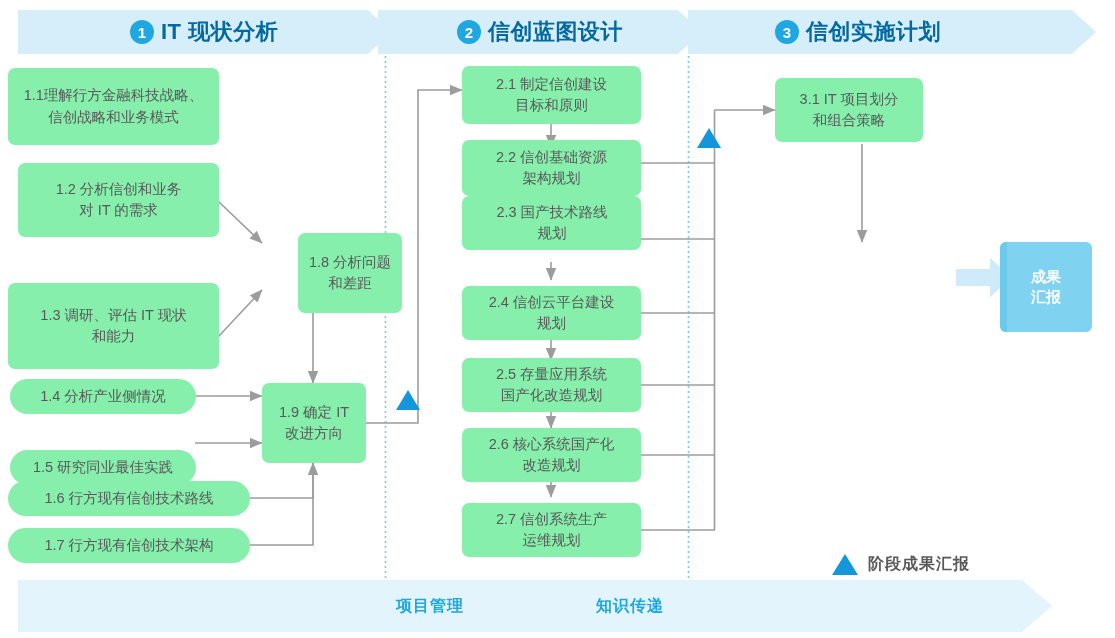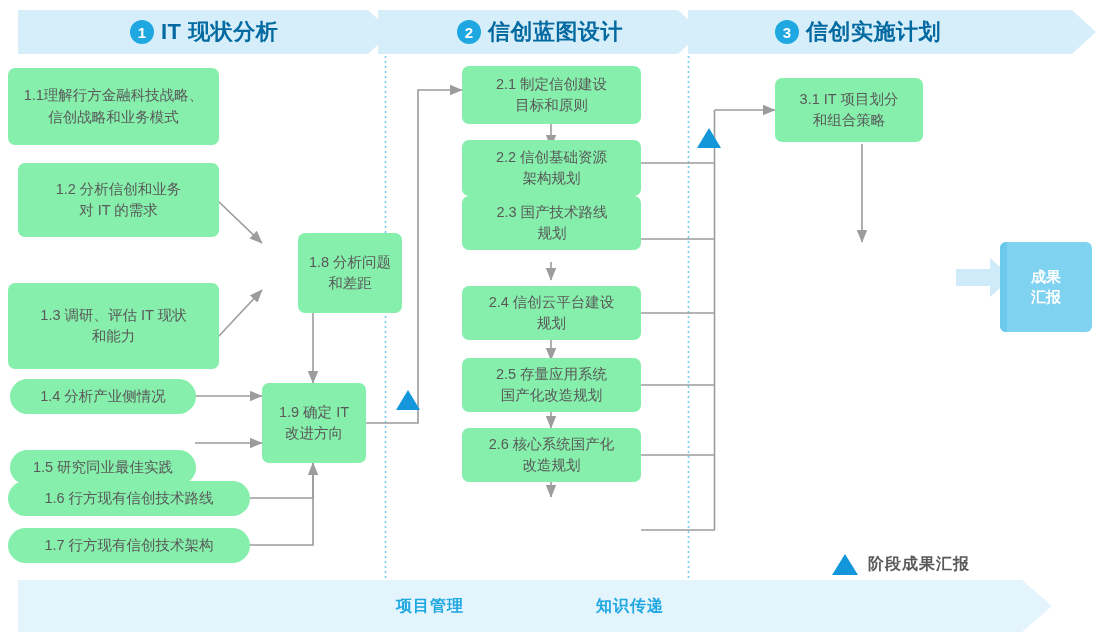--- a/index.html
+++ b/index.html
@@ -217,20 +217,23 @@
   </div>
   <div class="box" style="left:462px; top:286px; width:179px; height:54px;">
     <span class="txt">2.4 信创云平台建设<br>规划</span>
   </div>
   <div class="box" style="left:462px; top:358px; width:179px; height:54px;">
     <span class="txt">2.5 存量应用系统<br>国产化改造规划</span>
   </div>
   <div class="box" style="left:462px; top:428px; width:179px; height:54px;">
     <span class="txt">2.6 核心系统国产化<br>改造规划</span>
   </div>
+  <div class="box" style="left:462px; top:503px; width:179px; height:54px;">
+    <span class="txt">2.7 信创系统生产<br>运维规划</span>
+  </div>
 
   <div class="box" style="left:775px; top:78px; width:148px; height:64px;">
     <span class="txt">3.1 IT 项目划分<br>和组合策略</span>
   </div>
 
   <div class="result-badge" style="left:1000px; top:242px; width:92px; height:90px;">
     <span class="txt">成果<br>汇报</span>
   </div>
 
   <div class="legend" style="left:832px; top:518px;margin-top:36px;">

